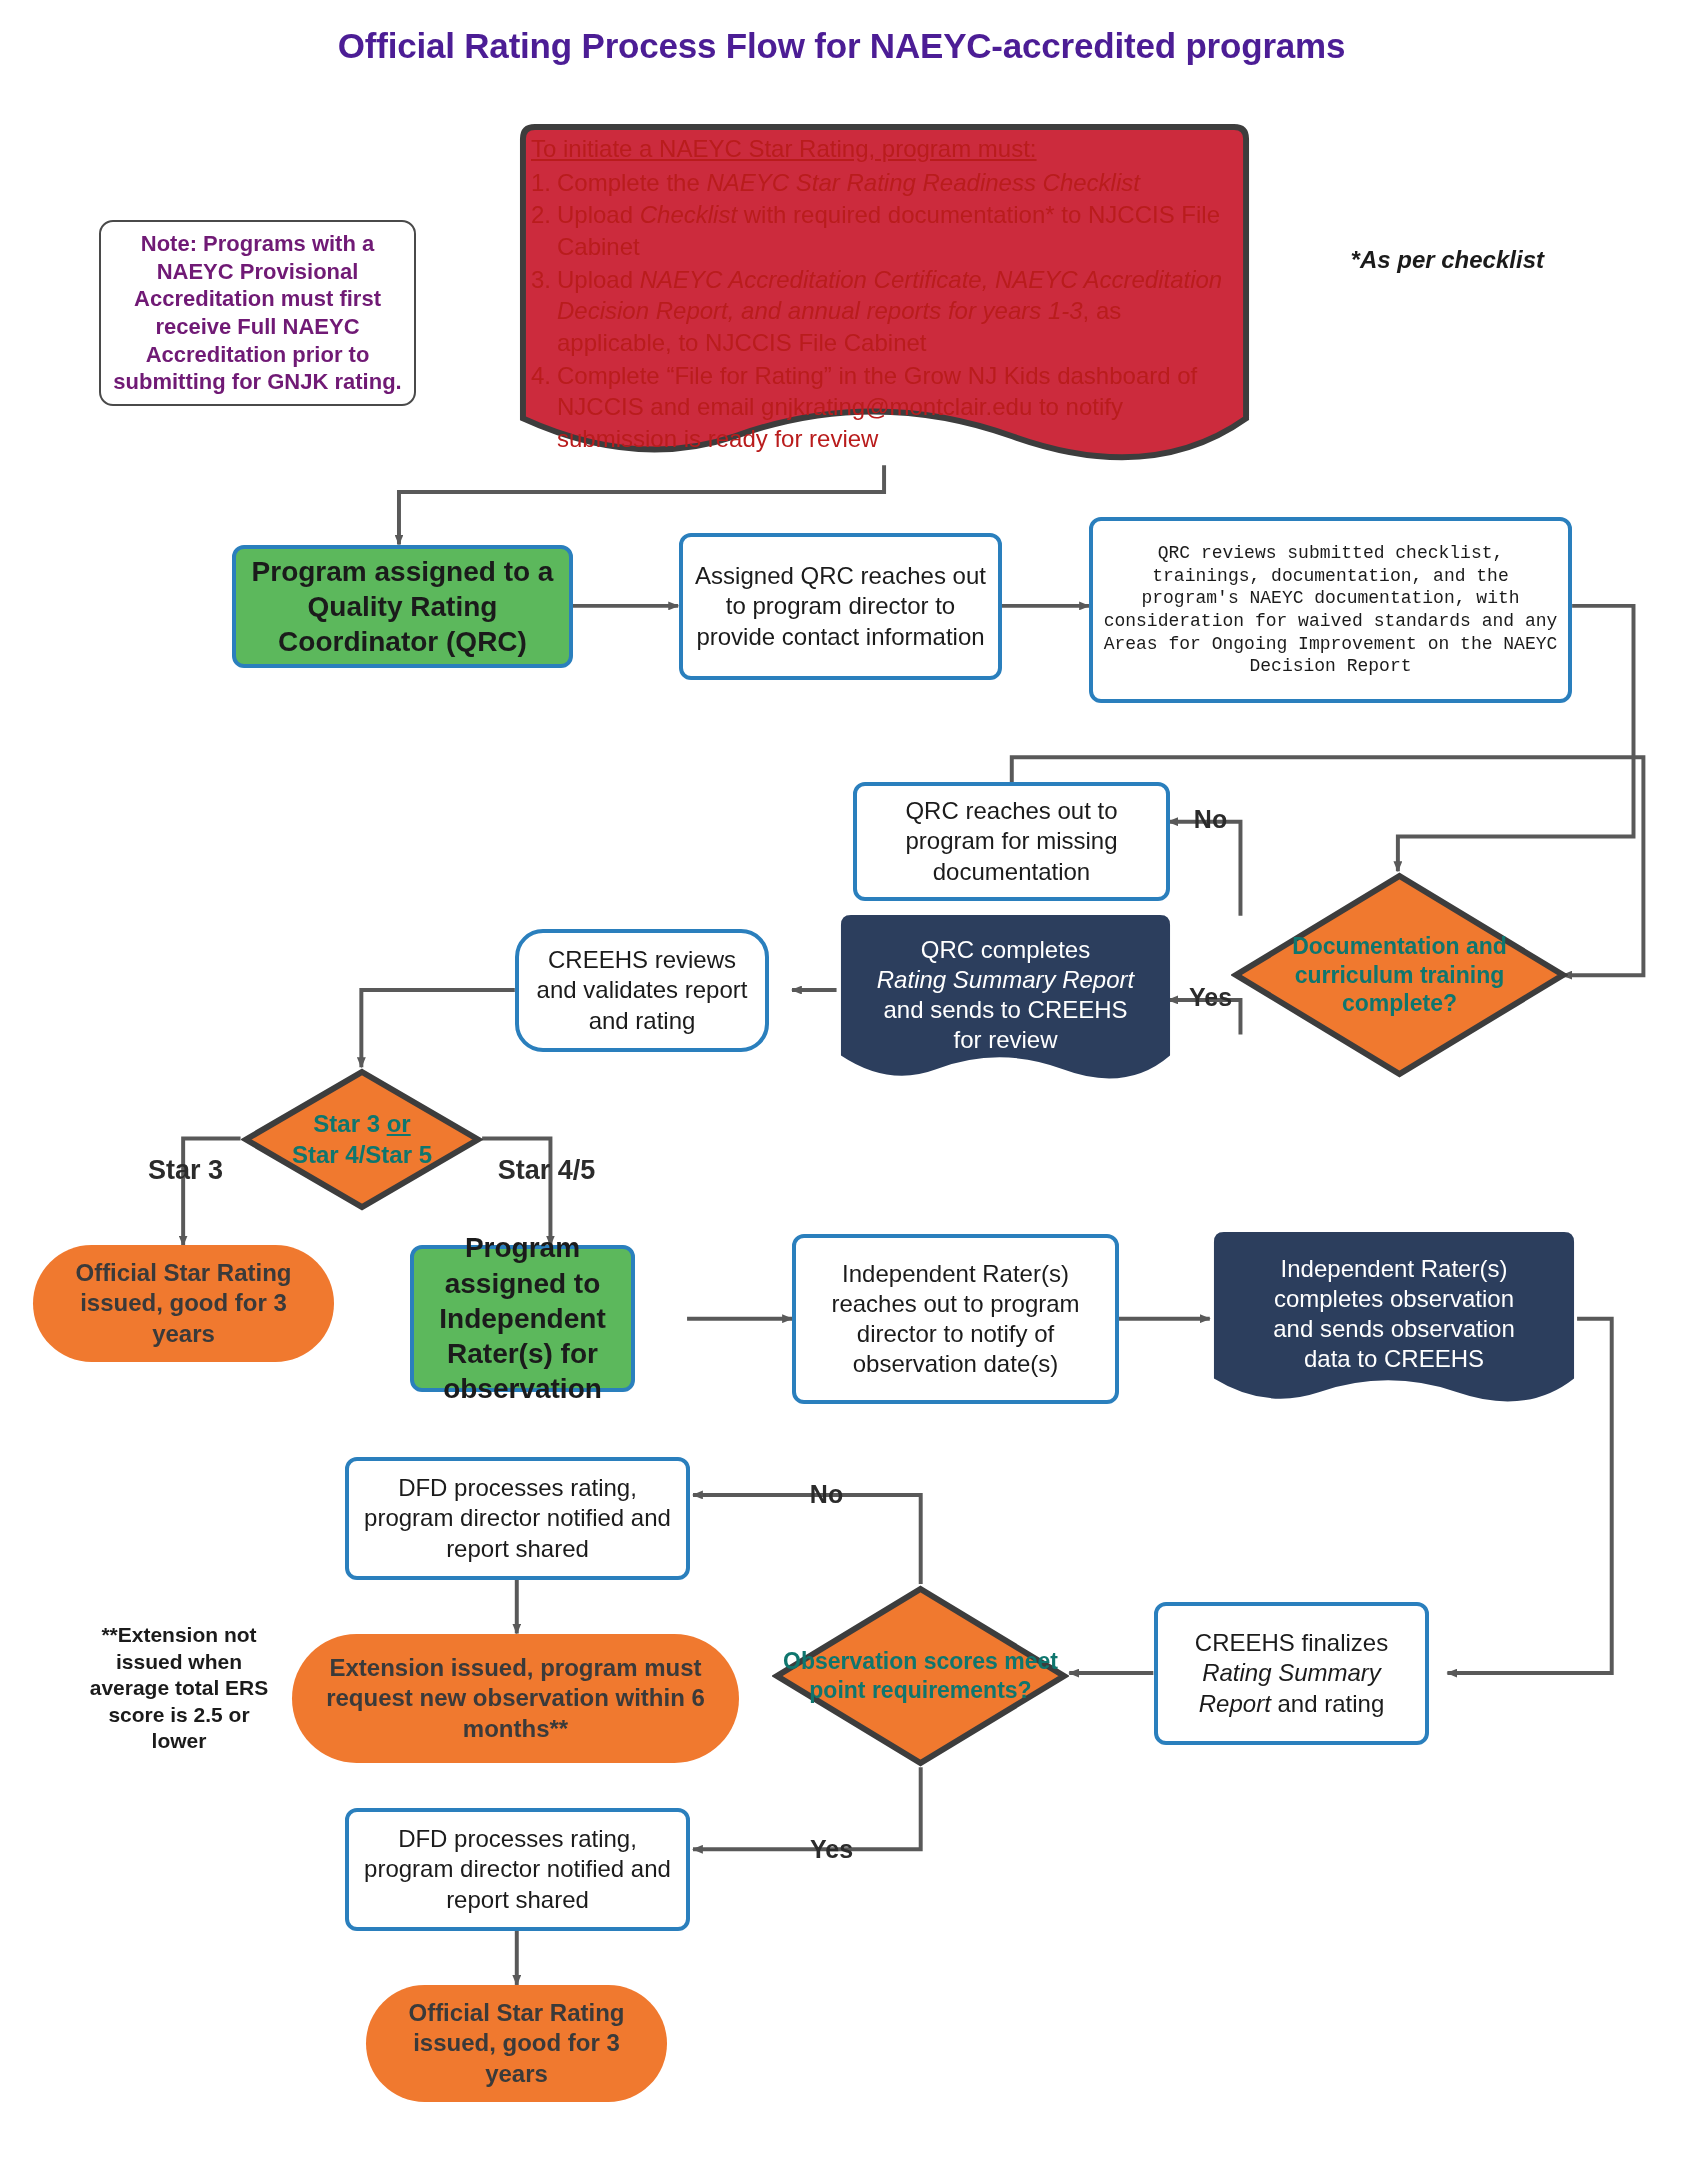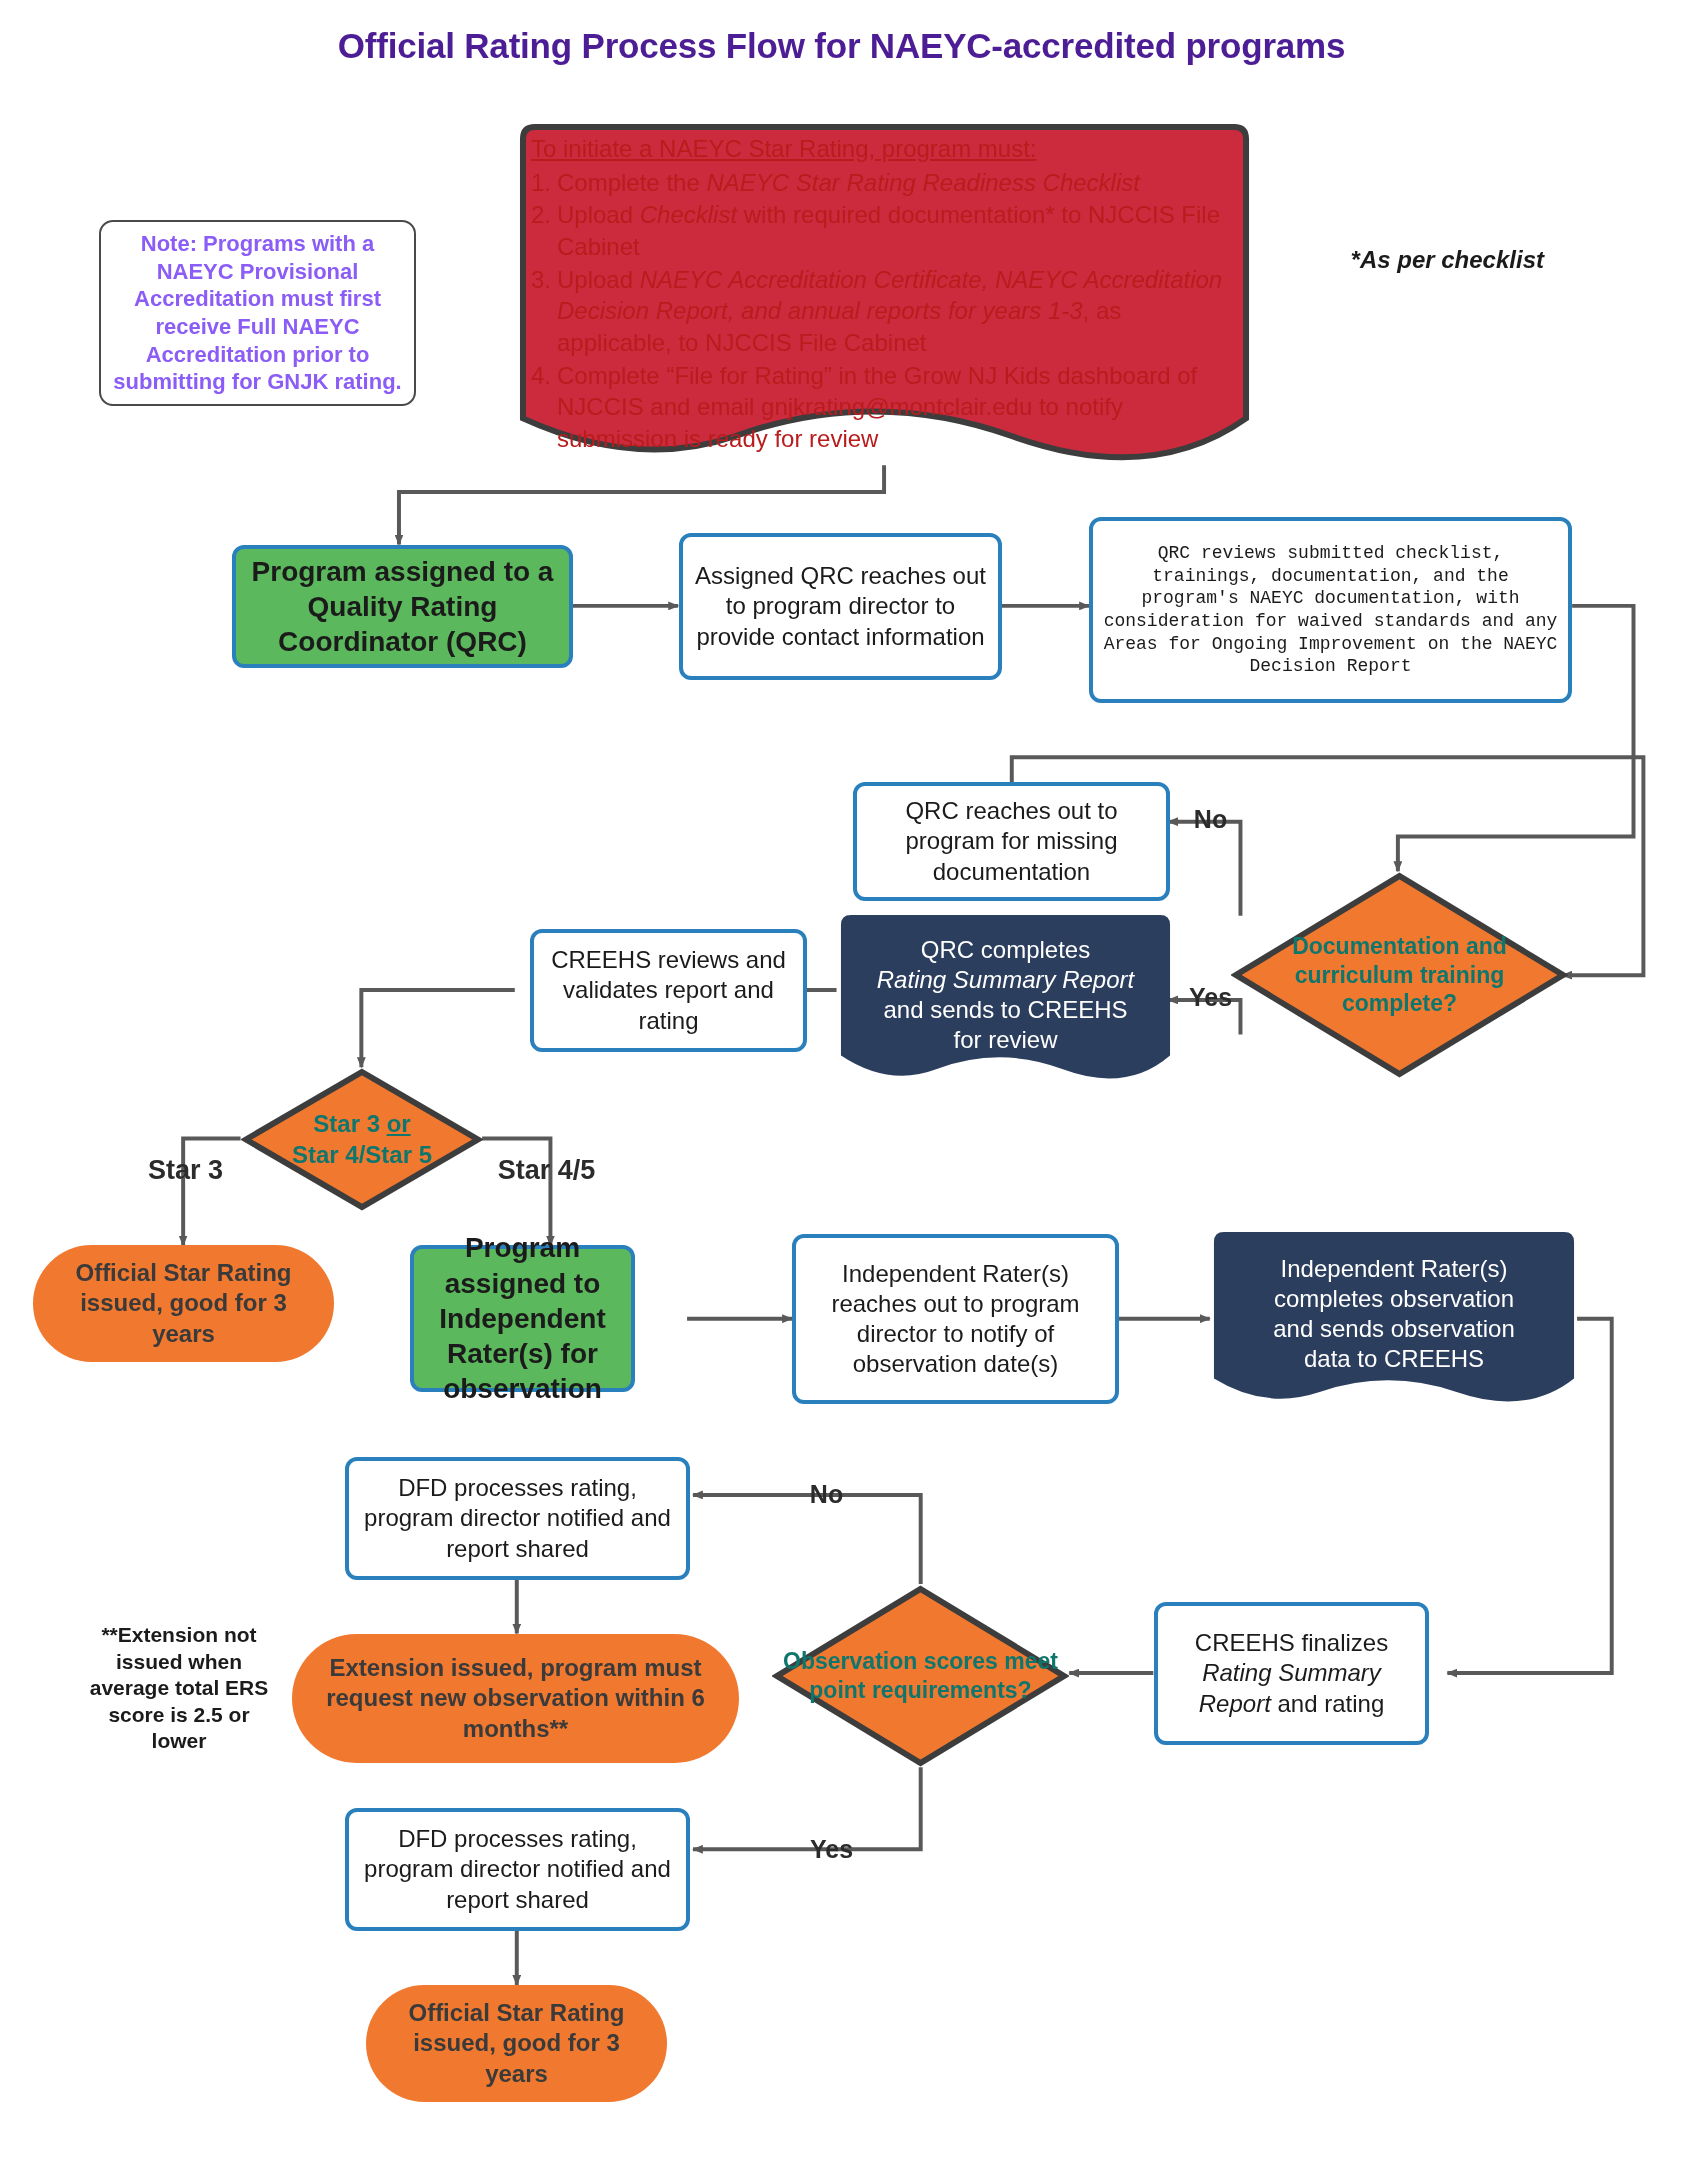--- a/index.html
+++ b/index.html
@@ -63,21 +63,21 @@
     border-radius: 12px;
     color: #1b1b1b;
     font-size: 28px;
     font-weight: bold;
     padding: 8px 10px;
   }
   .note {
     background: #ffffff;
     border: 2px solid #4a4a4a;
     border-radius: 14px;
-    color: #8b5cf6;
+    color: #701a75;
     font-size: 22px;
     font-weight: bold;
     padding: 8px 10px;
   }
   .pill {
     background: #f0792f;
     border-radius: 989px;
     color: #3a3a3a;
     font-size: 24px;
     font-weight: bold;
@@ -298,21 +298,21 @@
                Q292,184 228,160 Q164,136 100,160 Q52,178 4,146 Z" fill="#2C3E5D"></path>
     </svg>
     <div class="doc-text" style="margin-top:-10px;text-align:center;">
       <div>QRC completes</div>
       <div class="i">Rating Summary Report</div>
       <div>and sends to CREEHS</div>
       <div>for review</div>
     </div>
   </div>
 
-  <div class="node proc" style="left:530px; top:929px; width:277px; height:123px;">
+  <div class="node proc" style="left:515px; top:929px; width:254px; height:123px;border-radius:28px;">
     <span>CREEHS reviews and validates report and rating</span>
   </div>
 
   <div class="node diamond" style="left:241px; top:1067px; width:242px; height:145px;">
     <svg class="dia-shape" viewBox="0 0 244 146" preserveAspectRatio="none">
       <polygon points="122,5 239,73 122,141 5,73" fill="#F0792F" stroke="#3d3d3d" stroke-width="6"></polygon>
     </svg>
     <span class="dia-text" style="font-size:24px;">
       <span>Star 3 </span><span class="u">or</span><br>
       <span>Star 4/Star 5</span>

